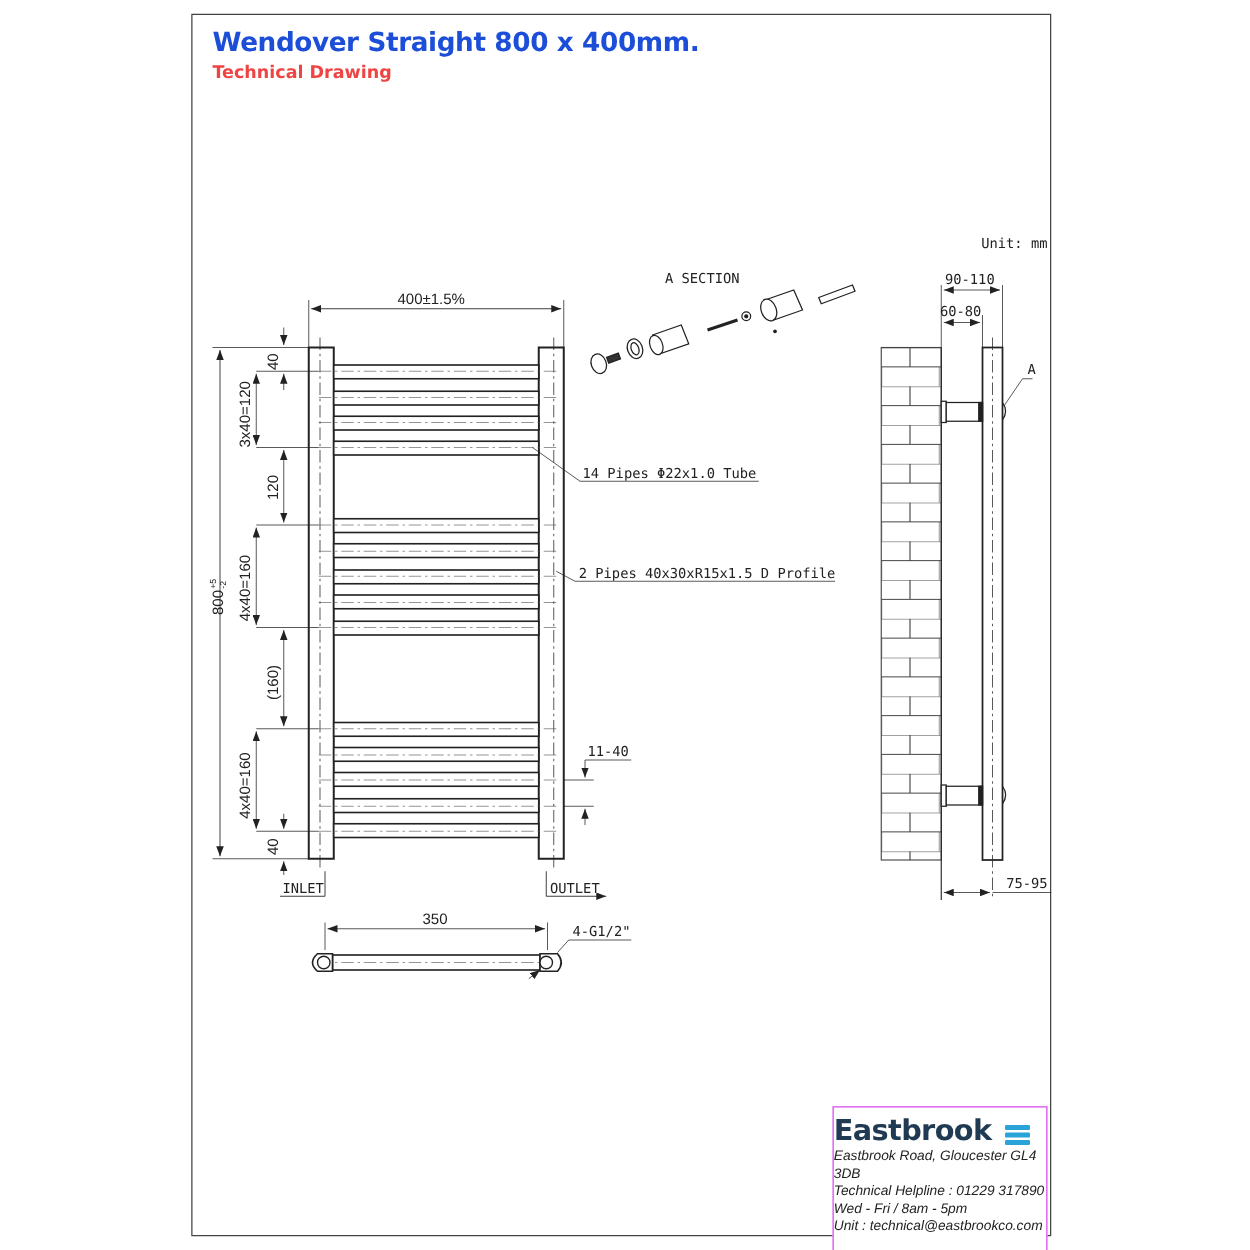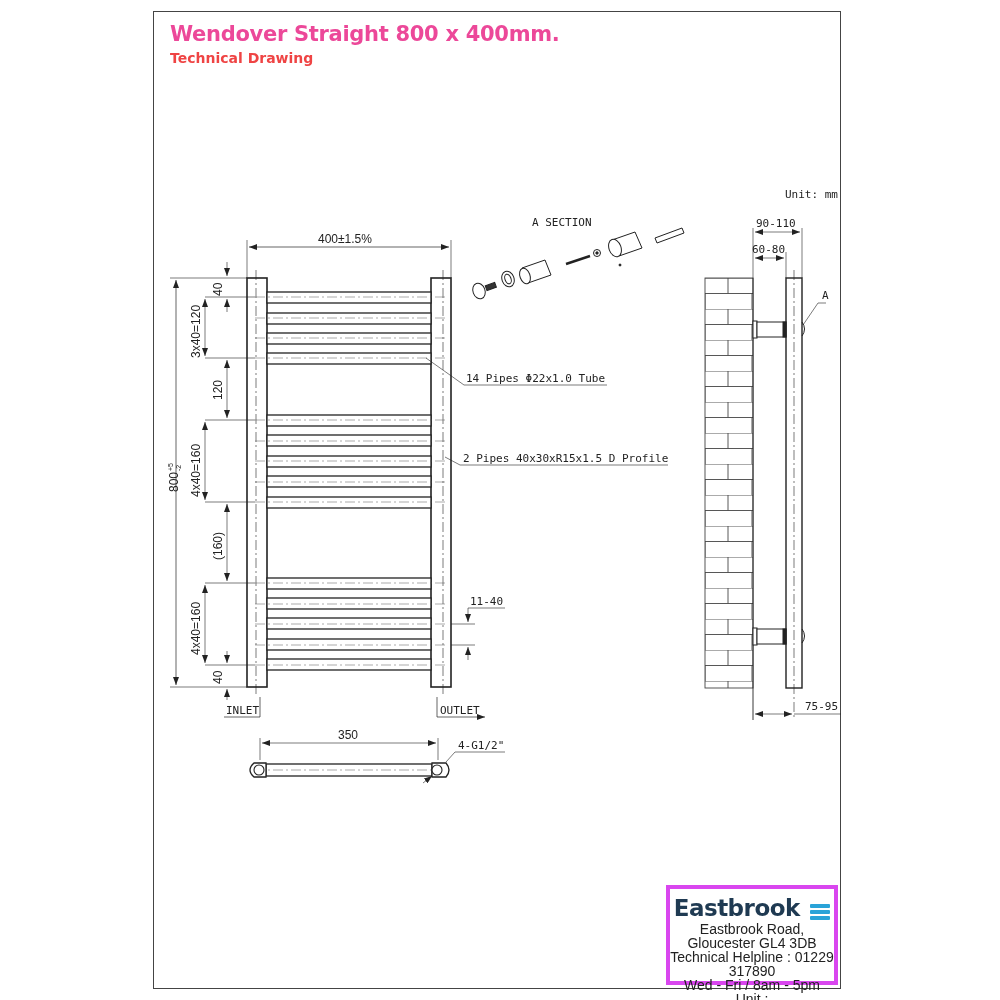--- a/index.html
+++ b/index.html
@@ -1,27 +1,27 @@
 <!DOCTYPE html>
 <html><head>
 <meta charset="utf-8">
 <style>
   html, body { margin:0; padding:0; background:#ffffff; }
   body { width:1000px; height:1000px; position:relative; overflow:hidden; font-family:"Liberation Sans", sans-serif; }
   .frame { position:absolute; left:153px; top:11px; width:688px; height:978px; border:1.5px solid #444; box-sizing:border-box; }
-  .title { position:absolute; left:170px; top:22px; font-family:"DejaVu Sans", sans-serif; font-weight:bold; font-size:21px; color:#ec4899; letter-spacing:-0.3px; }
+  .title { position:absolute; left:170px; top:22px; font-family:"DejaVu Sans", sans-serif; font-weight:bold; font-size:21px; color:#1d4ed8; letter-spacing:-0.3px; }
   .subtitle { position:absolute; left:170px; top:50px; font-family:"DejaVu Sans", sans-serif; font-weight:bold; font-size:14px; color:#ef4444; }
   svg.drawing { position:absolute; left:0; top:0; }
   .dim-text { font-family:"DejaVu Sans Mono", monospace; font-size:11px; fill:#222; }
   .dim-text-s { font-family:"Liberation Sans", sans-serif; font-size:12px; fill:#222; }
-  .brand { position:absolute; left:666px; top:885px; width:172px; height:100px; border:4px solid #d946ef; box-sizing:border-box; text-align:center; background:#fff; }
+  .brand { position:absolute; left:666px; top:885px; width:172px; height:116px; border:1px solid #d946ef; box-sizing:border-box; text-align:left; background:#fff; }
   .brand-name { font-family:"DejaVu Sans", sans-serif; font-size:23px; font-weight:bold; color:#1f3a52; margin-top:6px; letter-spacing:-0.5px; display:inline-block; }
   .brand-logo { display:inline-block; vertical-align:middle; margin-left:6px; width:20px; }
   .brand-logo span { display:block; height:4px; background:#2aa3d8; margin:2px 0; border-radius:1px; }
-  .brand-line { font-family:"Liberation Sans", sans-serif; font-size:14px; color:#222; line-height:14px; }
+  .brand-line { font-family:"Liberation Sans", sans-serif; font-size:11px; color:#222; line-height:14px;font-style:italic; }
 </style>
 </head>
 <body>
 
 <div class="frame"></div>
 <div class="title">Wendover Straight 800 x 400mm.</div>
 <div class="subtitle">Technical Drawing</div>
 
 <svg class="drawing" width="1000" height="1000" viewBox="0 0 1000 1000">
   <defs>

